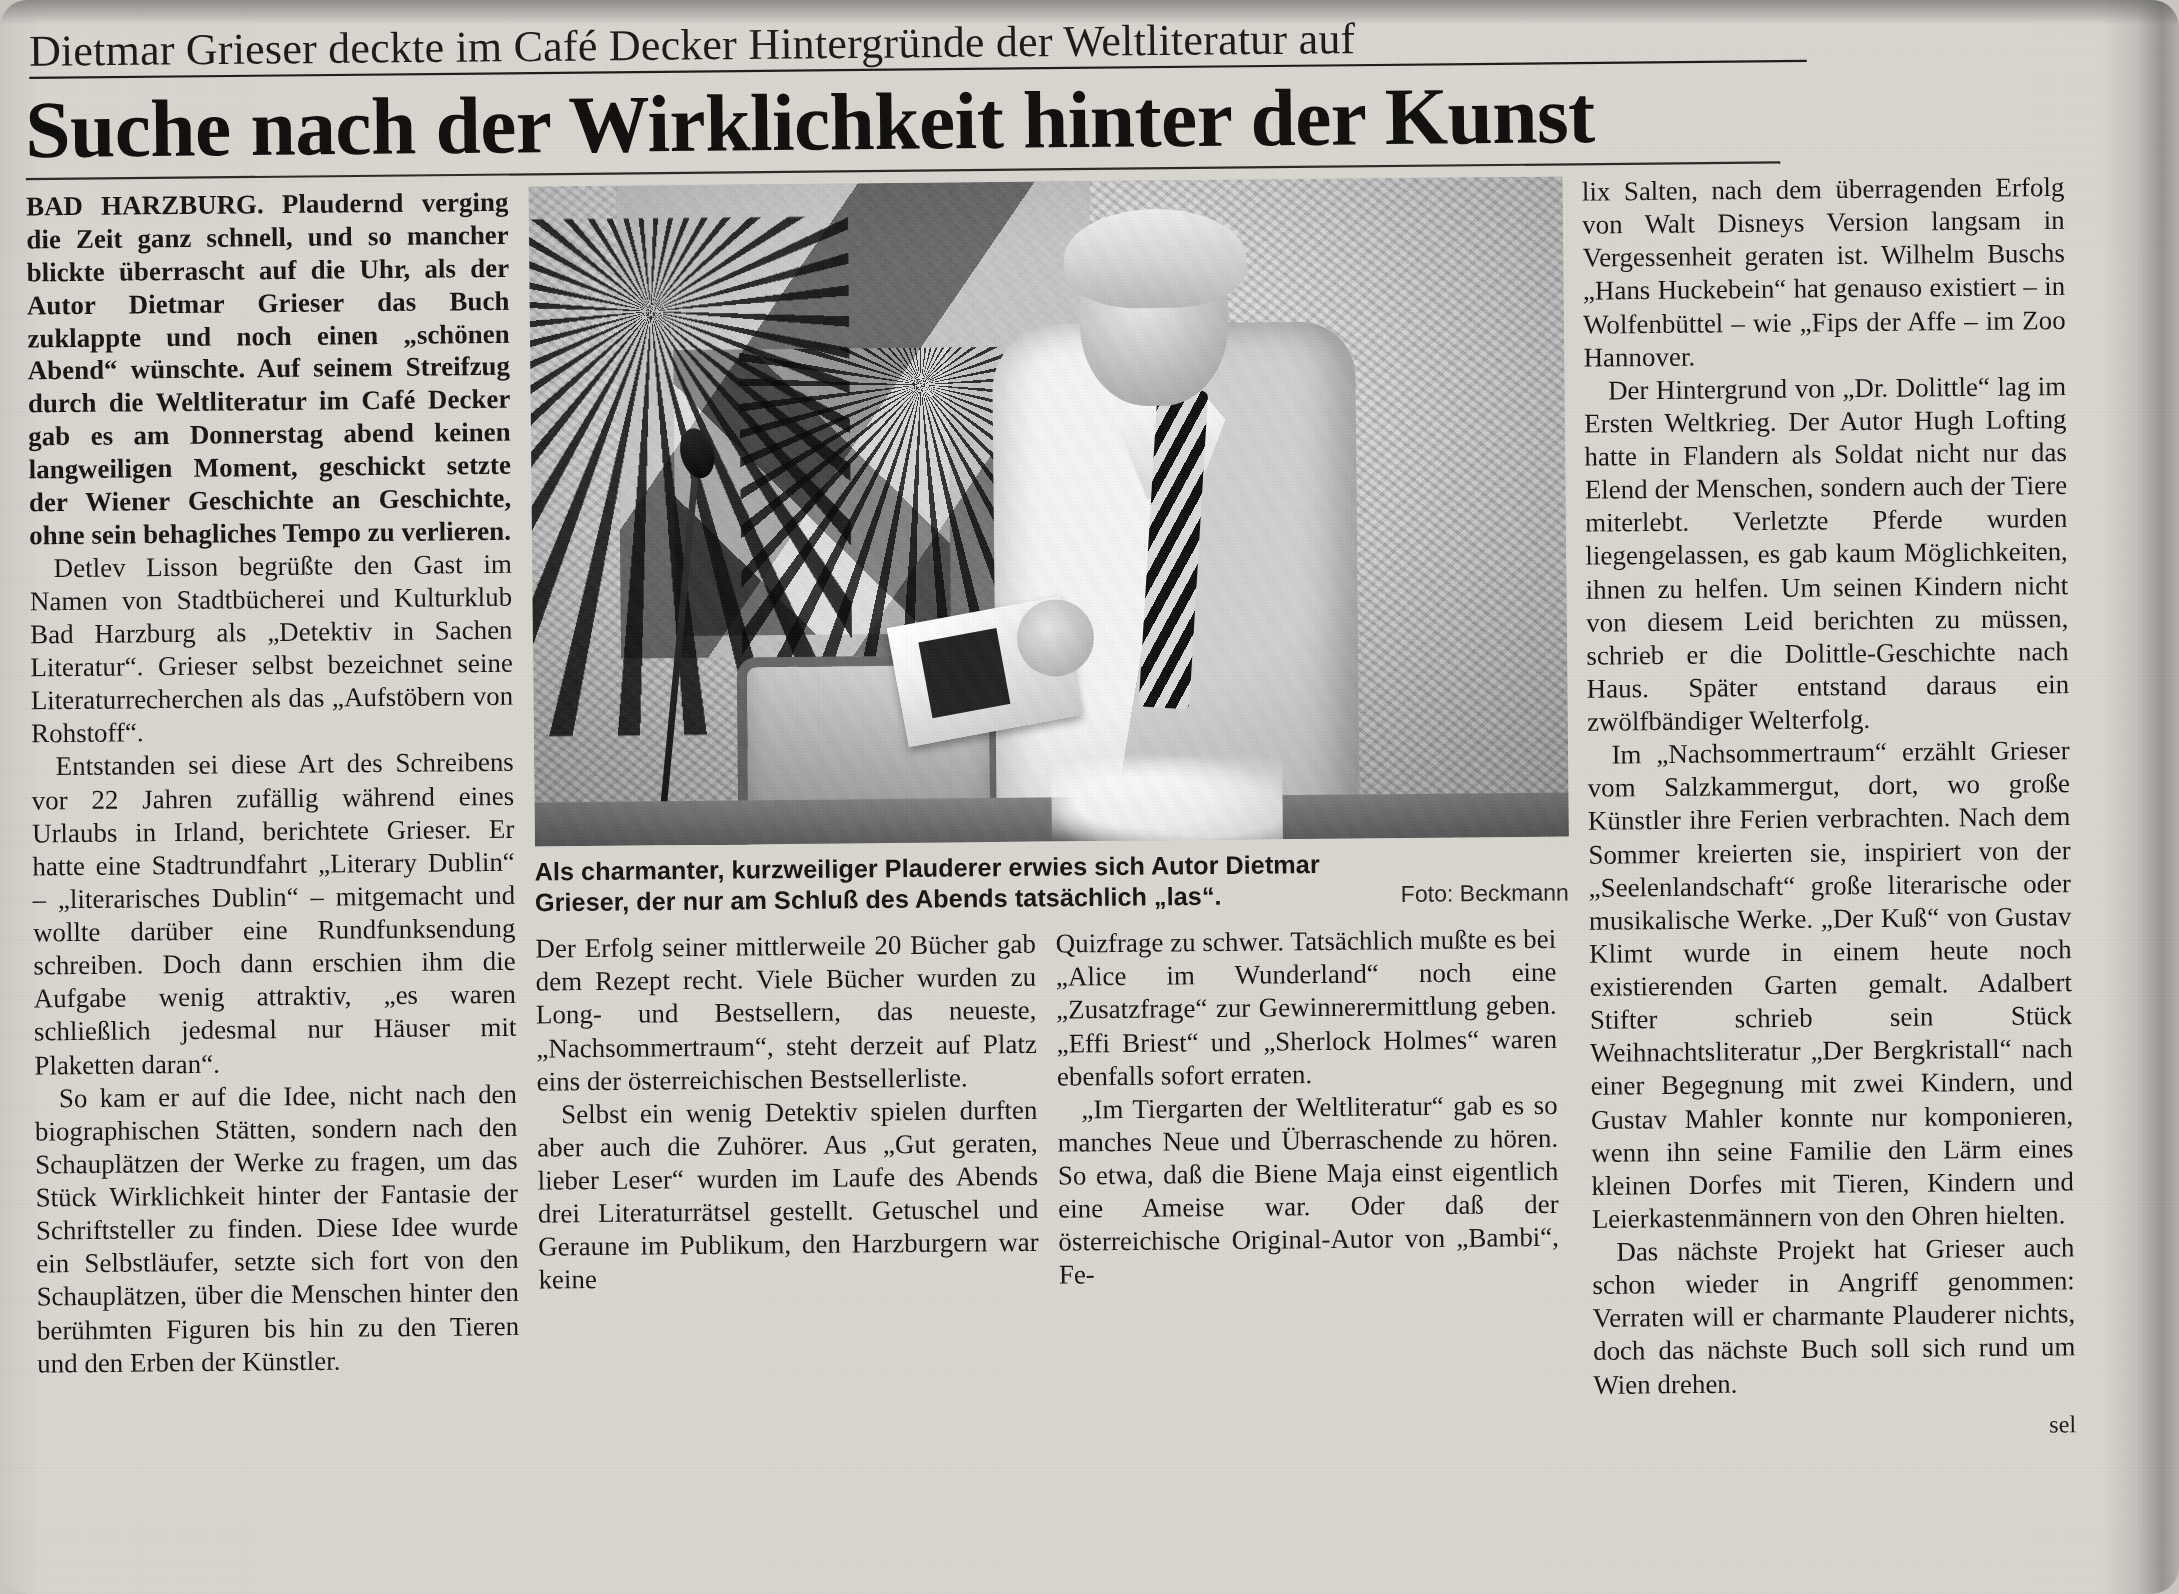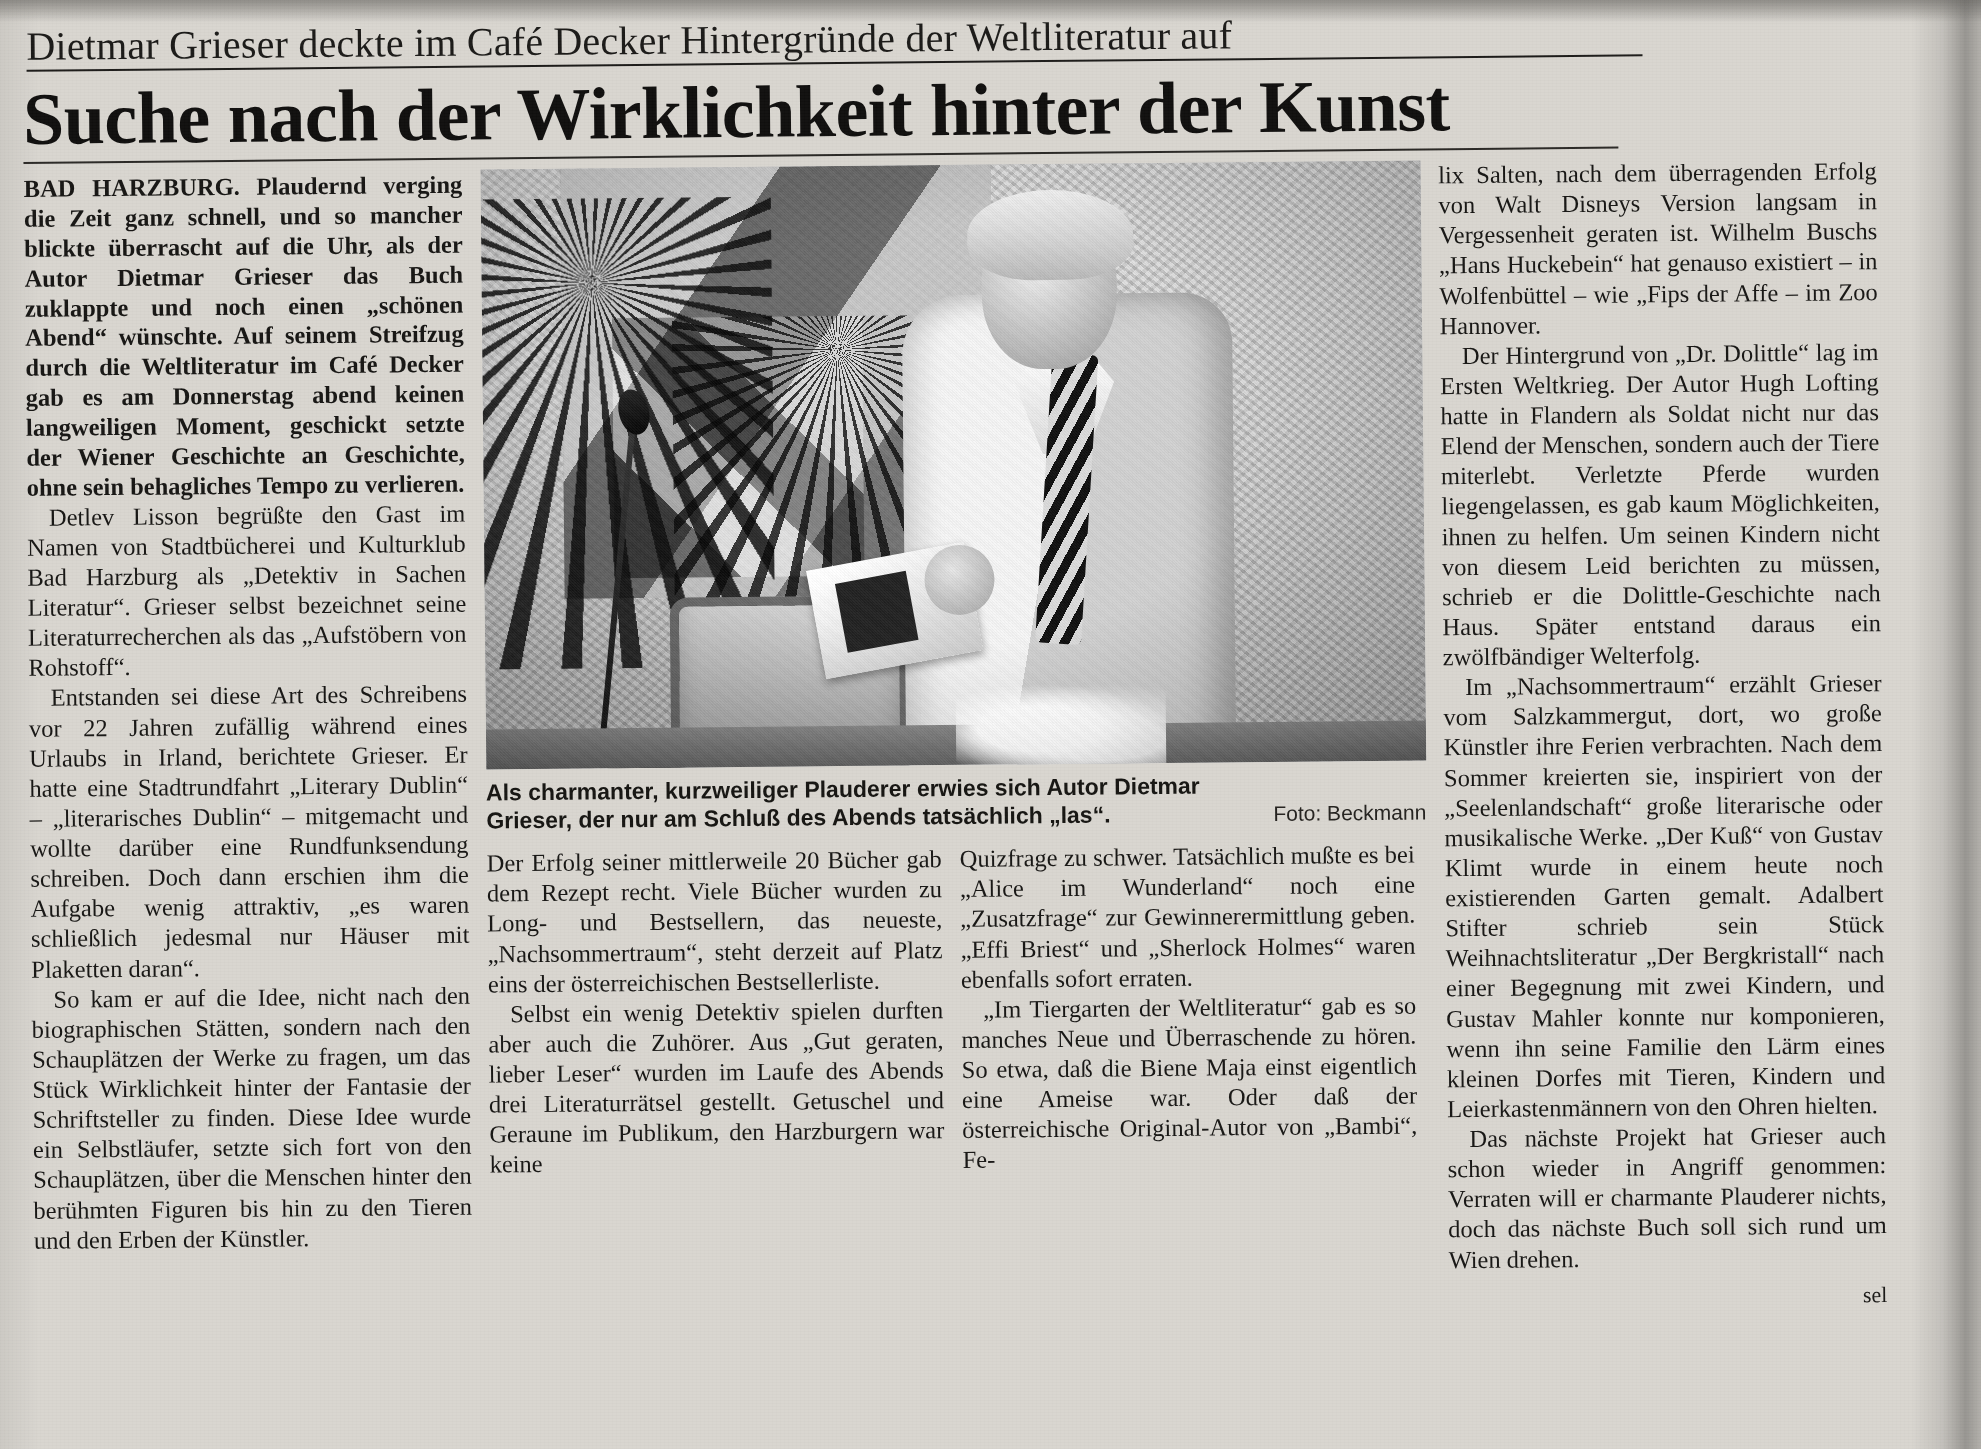--- a/index.html
+++ b/index.html
@@ -18,20 +18,21 @@
   #page {
     position: relative;
     width: 1981px;
     height: 1449px;
     background:
       linear-gradient(90deg, rgba(0,0,0,0.06) 0px, rgba(0,0,0,0.0) 40px),
       linear-gradient(180deg, rgba(0,0,0,0.05) 0px, rgba(0,0,0,0) 26px),
       #d8d5cf;
     box-sizing: border-box;
     overflow: hidden;
+    border-radius: 25px;
   }
   
   #page:before {
     content: "";
     position: absolute;
     inset: 0;
     background-image:
       repeating-linear-gradient(0deg, rgba(0,0,0,0.018) 0px, rgba(0,0,0,0.018) 1px, rgba(255,255,255,0.02) 1px, rgba(255,255,255,0.02) 3px),
       repeating-linear-gradient(90deg, rgba(0,0,0,0.015) 0px, rgba(0,0,0,0.015) 1px, rgba(255,255,255,0.015) 1px, rgba(255,255,255,0.015) 4px);
     pointer-events: none;

